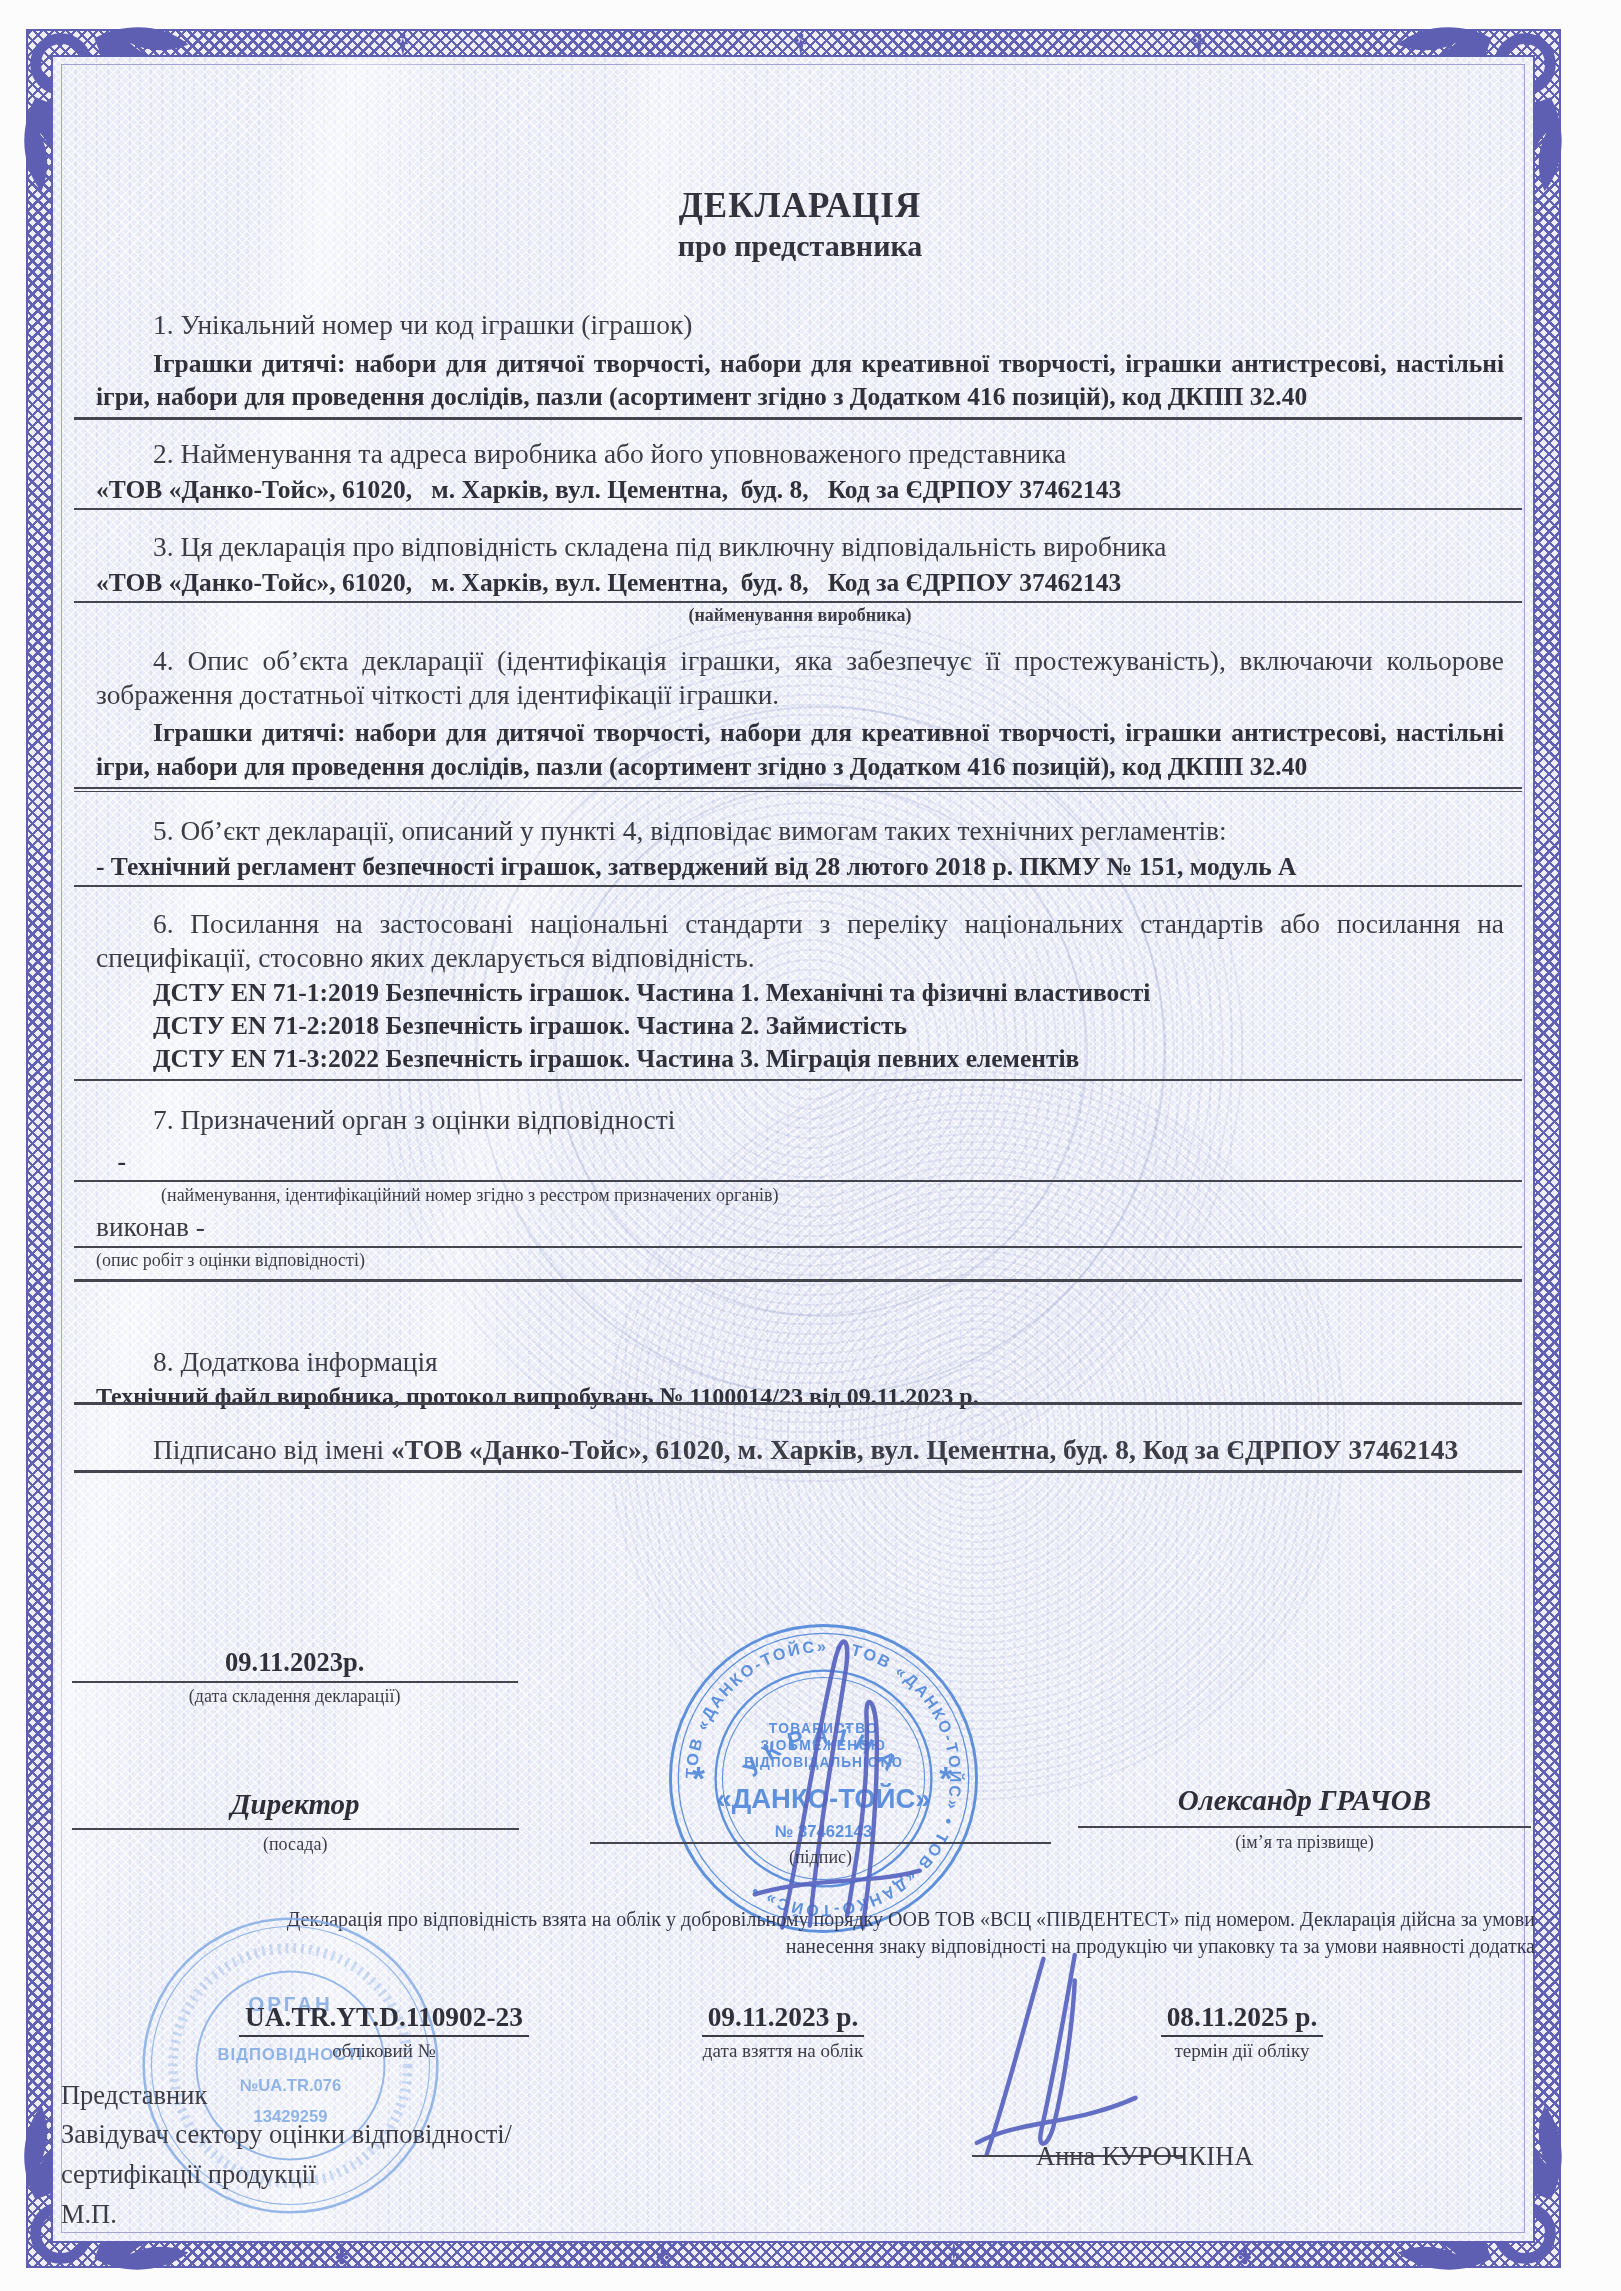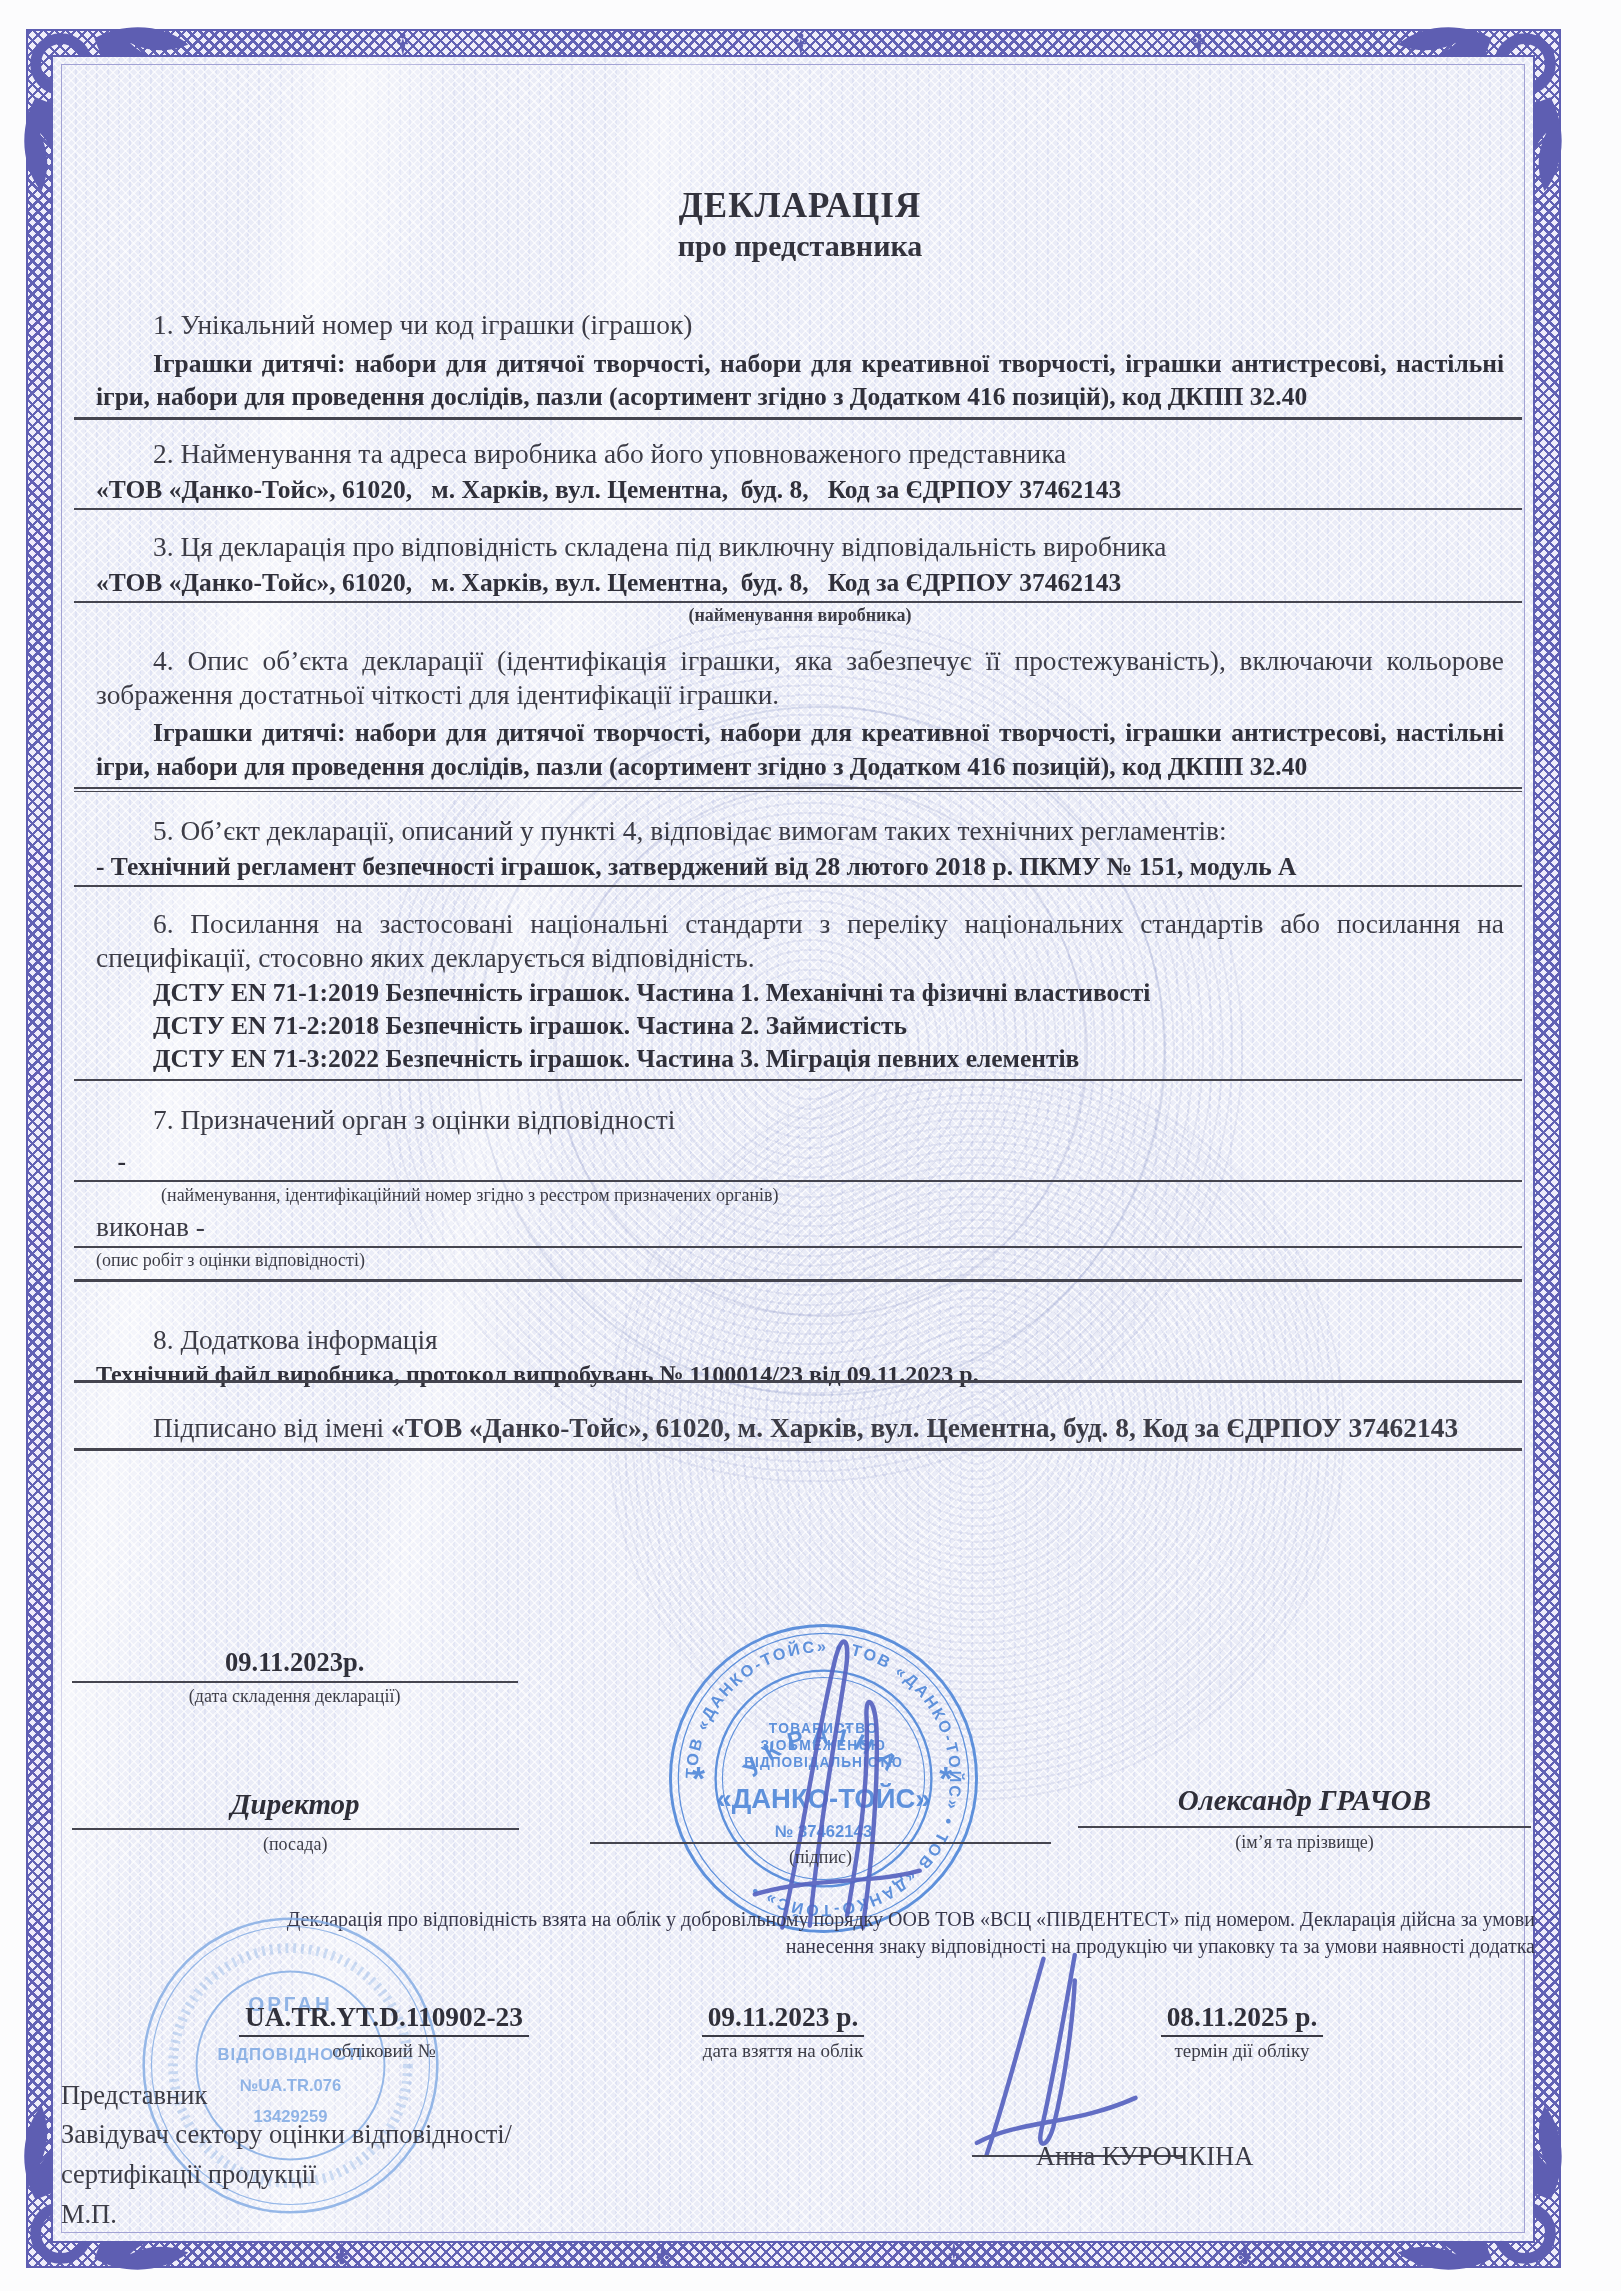--- a/index.html
+++ b/index.html
@@ -227,21 +227,21 @@
 
           <div class="h" style="margin-top:21.6px;">7. Призначений орган з оцінки відповідності</div>
           <div class="val" style="margin-top:9.8px;margin-left:21.6px;">-</div>
           <div class="rule"></div>
           <div class="cap" style="margin-top:2.9px;margin-left:65px;">(найменування, ідентифікаційний номер згідно з реєстром призначених органів)</div>
           <div class="reg" style="margin-top:5.9px;">виконав -</div>
           <div class="rule"></div>
           <div class="cap" style="margin-top:2px;">(опис робіт з оцінки відповідності)</div>
           <div class="rule" style="margin-top:7.8px;"></div>
 
-          <div class="h" style="margin-top:41px;">8. Додаткова інформація</div>
+          <div class="h" style="margin-top:63px;">8. Додаткова інформація</div>
           <div style="position:relative;margin-top:3.9px;">
             <div class="val" style="font-size:24px;">Технічний файл виробника, протокол випробувань № 1100014/23 від 09.11.2023 р.</div>
             <div class="rule" style="position:absolute;left:0;right:0;bottom:4.9px;margin:0 -17.6px 0 -21.6px;"></div>
           </div>
 
           <div class="h" style="margin-top:23.5px;"><span>Підписано від імені </span><b>«ТОВ «Данко-Тойс», 61020,   м. Харків, вул. Цементна,  буд. 8,   Код за ЄДРПОУ 37462143</b></div>
           <div class="rule"></div>
         </div>
 
         <div class="abs dateblock">

